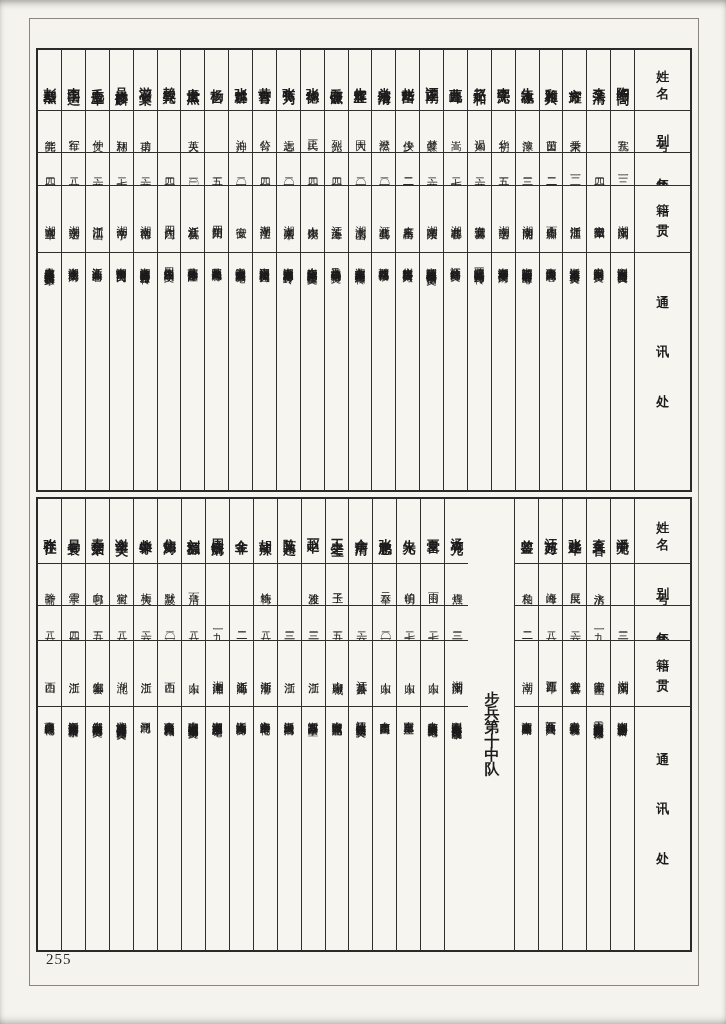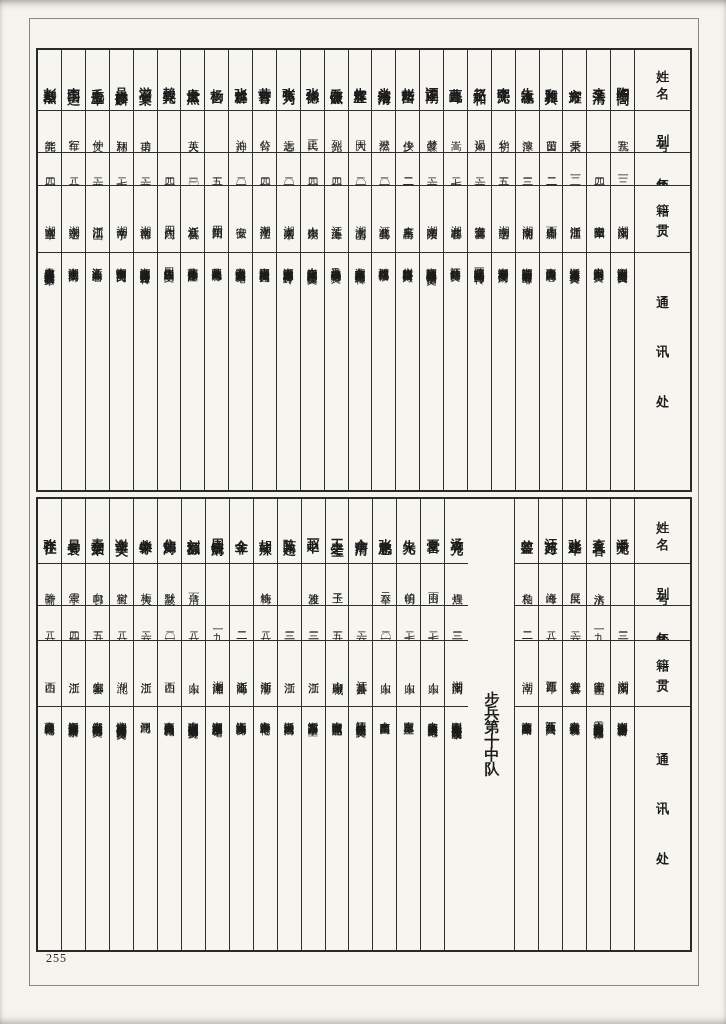--- a/index.html
+++ b/index.html
@@ -53,21 +53,21 @@
   .address .vtext{font-size:10.5px;letter-spacing:0.5px;}
   .hd .vtext{font-size:13px;font-weight:700;align-self:center;}
   .hd-name .vtext{letter-spacing:16px;margin-top:-8px;}
   .hd-alias .vtext{letter-spacing:6px;margin-top:-3px;}
   .hd-age .vtext{letter-spacing:1px;}
   .hd-native .vtext{letter-spacing:20px;margin-top:-10px;}
   .hd-address .vtext{letter-spacing:50px;margin-top:-25px;}
   .unit .vtext{align-self:center;font-size:15px;font-weight:600;letter-spacing:14px;margin-top:-7px;}
   .pageno{
     position:absolute;left:46px;top:951px;
-    font-size:12px;letter-spacing:1px;color:#2a2a2a;
+    font-size:15px;letter-spacing:1px;color:#2a2a2a;
   }
 </style>
 </head>
 <body>
 
 <div class="page">
   <div class="frame"></div>
 
   <div class="rtable tbl1" id="table-top">
     <div class="pcol hcol">

